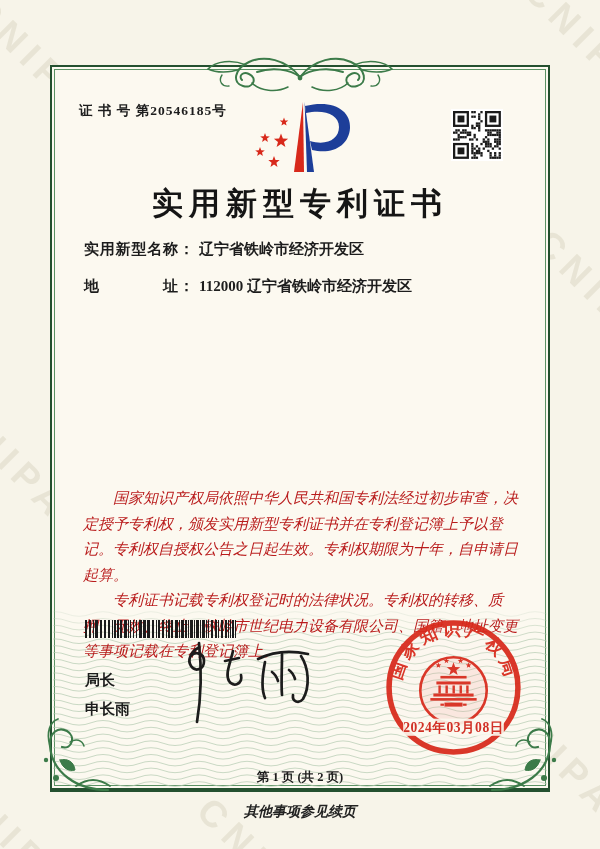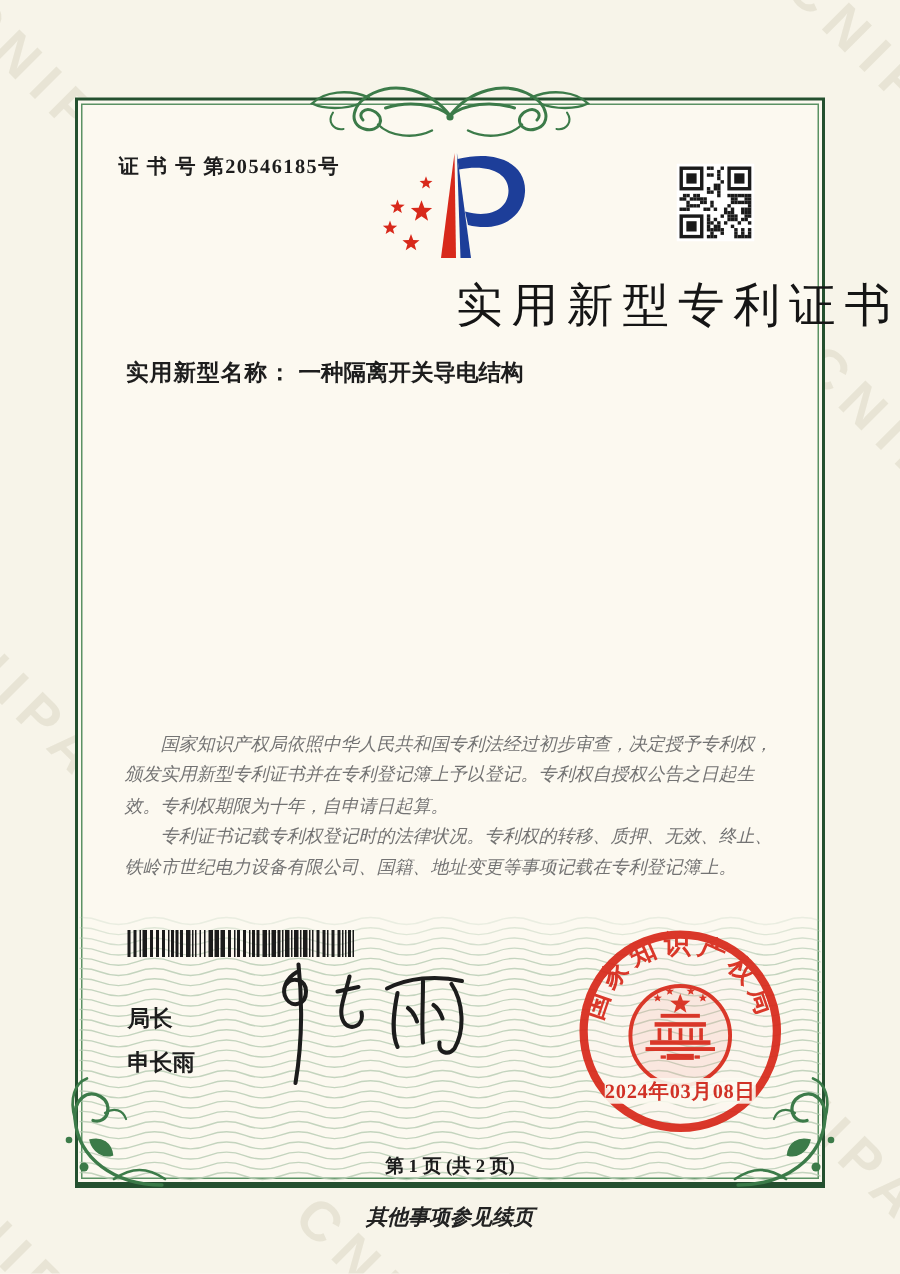--- a/index.html
+++ b/index.html
@@ -21,33 +21,33 @@
     position:absolute;left:50px;top:65px;width:500px;height:727px;
     background:#fcf9f0;border:2px solid #24502f;border-bottom-width:4px;z-index:1;
   }
   .frame-inner{position:absolute;inset:2px;border:1px solid #5b9264}
   #waves{position:absolute;left:53px;top:610px;width:494px;height:179px;z-index:2}
   .orn{position:absolute;z-index:2}
   #cert-number{position:absolute;left:79px;top:102px;z-index:3;font-size:13.5px;font-weight:600;letter-spacing:1px}
   #logo{position:absolute;left:248px;top:96px;width:115px;height:82px;z-index:3}
   #qr{position:absolute;left:451px;top:109px;width:52px;height:52px;z-index:3}
   .title{
-    position:absolute;left:0;right:0;top:183px;z-index:3;text-align:right;
-    font-size:31px;font-weight:normal;letter-spacing:6px;color:#151515;
+    position:absolute;left:0;right:0;top:183px;z-index:3;text-align:center;
+    font-size:31px;font-weight:bold;letter-spacing:6px;color:#151515;
   }
   .fields{position:absolute;left:84px;top:238px;width:448px;z-index:3;font-size:15px}
   .frow{margin-bottom:15px;line-height:22px;white-space:nowrap}
   .flabel{display:inline-block;width:94px;text-align:justify;text-align-last:justify;font-weight:700;vertical-align:top}
   .fcolon{font-weight:700;margin:0 5px 0 1px}
   .fvalue{font-weight:700}
   .fpair{display:inline-block}
   .fpair.first{width:226px}
   .paras{
     position:absolute;left:83px;top:486px;width:442px;z-index:3;
-    font-size:12px;line-height:1.7;font-style:italic;color:#737373;font-weight:500;
+    font-size:15px;line-height:1.7;font-style:italic;color:#b91c1c;font-weight:500;
   }
   .paras p{text-indent:2em;margin:0}
   #barcode{position:absolute;left:85px;top:620px;width:158px;height:18px;z-index:3;display:flex;align-items:stretch}
   #barcode div{background:#1b1b1b;flex:none}
   .director{position:absolute;left:85px;top:666px;z-index:3;font-size:15px;font-weight:700;line-height:29px}
   #signature{position:absolute;left:168px;top:640px;width:158px;height:90px;z-index:3}
   #seal{position:absolute;left:381px;top:615px;width:145px;height:151px;z-index:4}
   .page-info{position:absolute;left:0;right:0;top:769px;z-index:3;text-align:center;font-size:12.5px;font-weight:600}
   .cont-note{position:absolute;left:0;right:0;top:803px;z-index:1;text-align:center;font-size:14px;font-style:italic;font-weight:600;color:#222}
   .green-stroke{stroke:#3c7b49;fill:none;stroke-linecap:round}
@@ -283,21 +283,24 @@
     <rect x="40.76" y="47.599999999999994" width="2.28" height="2.28" fill="#1a1a1a"></rect>
     <rect x="43.04" y="47.599999999999994" width="2.28" height="2.28" fill="#1a1a1a"></rect>
     <rect x="45.31999999999999" y="47.599999999999994" width="2.28" height="2.28" fill="#1a1a1a"></rect>
     <rect x="47.599999999999994" y="47.599999999999994" width="2.28" height="2.28" fill="#1a1a1a"></rect>
   </svg>
 
 <div class="title">实用新型专利证书</div>
 
 <div class="fields">
   <div class="frow">
-    <span class="flabel">实用新型名称</span><span class="fcolon">：</span><span class="fvalue">一种隔离开关导电结构</span>
+    <span class="flabel">实用新型名称</span><span class="fcolon">：</span><span class="fvalue">辽宁省铁岭市经济开发区</span>
+  </div>
+  <div class="frow">
+    <span class="flabel">地址</span><span class="fcolon">：</span><span class="fvalue">112000 辽宁省铁岭市经济开发区</span>
   </div>
 </div>
 
 <div class="paras">
   <p>国家知识产权局依照中华人民共和国专利法经过初步审查，决定授予专利权，颁发实用新型专利证书并在专利登记簿上予以登记。专利权自授权公告之日起生效。专利权期限为十年，自申请日起算。</p>
   <p>专利证书记载专利权登记时的法律状况。专利权的转移、质押、无效、终止、铁岭市世纪电力设备有限公司、国籍、地址变更等事项记载在专利登记簿上。</p>
 </div>
 
 <div id="barcode">
     <div style="width: 2px; margin-right: 2px;"></div>

